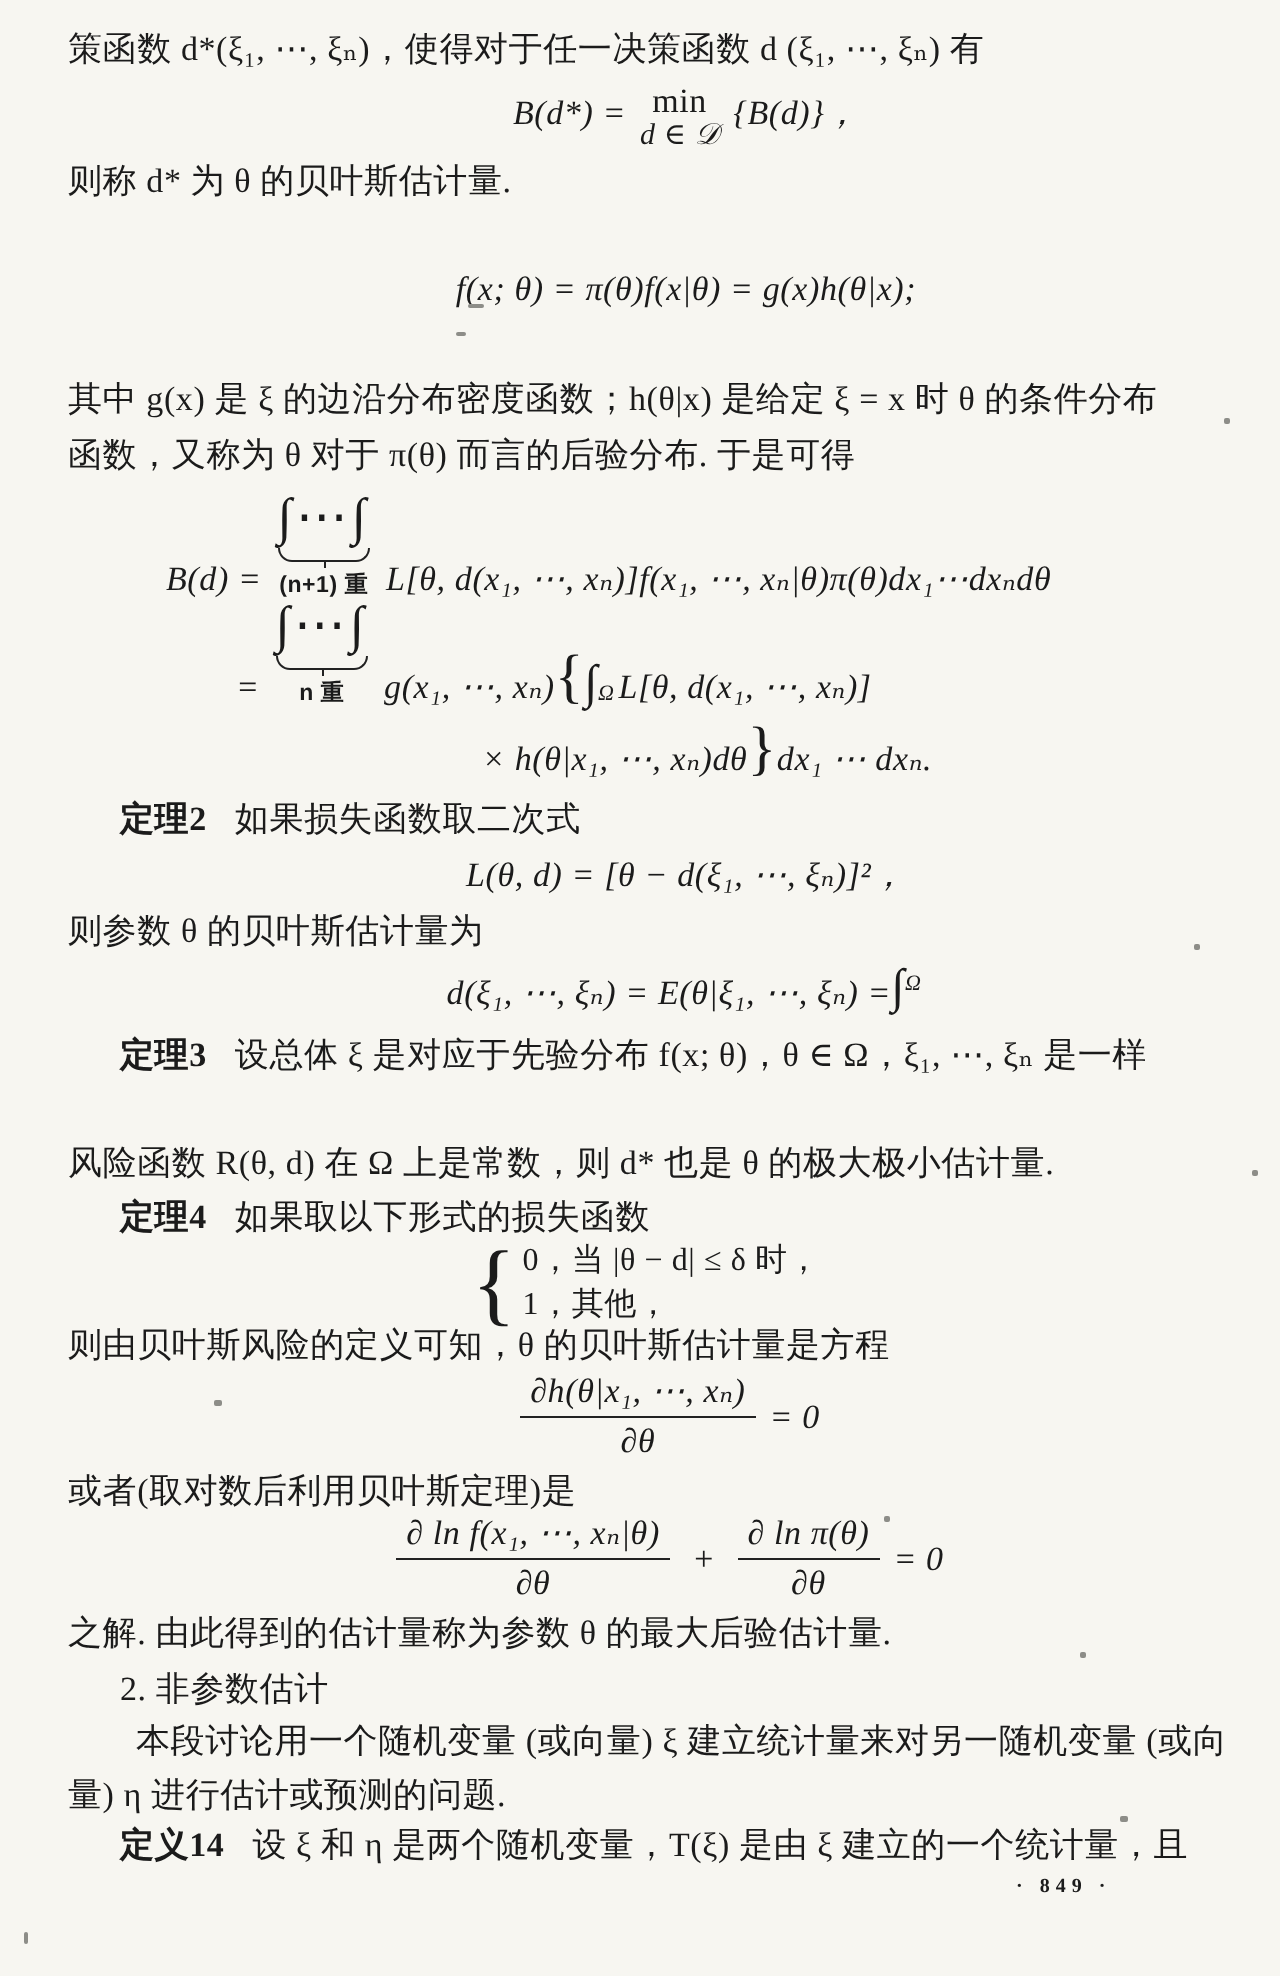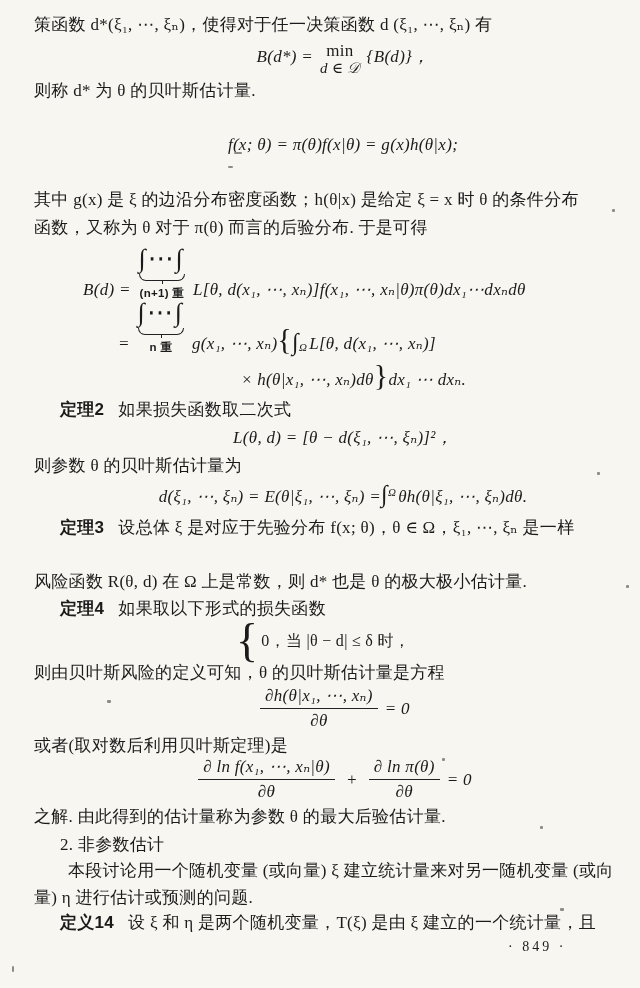--- a/index.html
+++ b/index.html
@@ -6,21 +6,21 @@
   .page{
     position:relative;width:640px;height:988px;margin:0 auto;
     background:#f7f6f1;color:#1b1b1b;overflow:hidden;
     font-family:"Liberation Serif","DejaVu Serif",serif;
     font-size:17px;
   }
   .ln{position:absolute;white-space:nowrap;letter-spacing:.3px;line-height:1.25;}
   .cen{left:0;width:640px;display:flex;justify-content:center;align-items:flex-start;}
   .row{display:flex;align-items:flex-end;}
   .it{font-style:italic;margin-left:23px;}
-  .hd{font-family:Liberation Sans, sans-serif;font-weight:bold;margin-right:14px;}
+  .hd{font-family:Liberation Serif, serif;font-weight:bold;margin-right:14px;}
   .stack{display:inline-flex;flex-direction:column;align-items:center;margin:0 7px;}
   .stack .top{line-height:1.05;}
   .stack .bot{font-size:15px;line-height:1;margin-top:1px;}
   .istack{display:inline-flex;flex-direction:column;align-items:center;margin:0 8px;}
   .ints{font-size:26px;line-height:1;font-style:normal;letter-spacing:2px;}
   .ubrace{position:relative;align-self:stretch;height:6px;margin-top:2px;
     border-left:1.5px solid #222;border-right:1.5px solid #222;border-bottom:1.5px solid #222;
     border-bottom-left-radius:7px;border-bottom-right-radius:7px;}
   .ubrace::after{content:"";position:absolute;left:50%;bottom:-4px;width:1.5px;height:4px;background:#222;}
   .ilabel{font-size:11.5px;margin-top:5px;font-style:normal;font-family:"Liberation Sans","DejaVu Sans",sans-serif;font-weight:bold;}
@@ -29,21 +29,21 @@
   .bigint{font-size:24px;line-height:1;font-style:normal;}
   .isub{font-size:11px;font-style:italic;vertical-align:-6px;margin-right:2px;}
   .bbrace{font-size:30px;line-height:1;font-style:normal;font-weight:400;padding-top:0;}
   .frac{display:inline-flex;flex-direction:column;align-items:center;margin:0 7px;}
   .frac .num{padding:0 5px 2px;border-bottom:1.6px solid #222;line-height:1.2;}
   .frac .den{padding-top:2px;line-height:1.2;}
   .fracrow{display:flex;align-items:center;}
   .cases{display:flex;align-items:center;}
   .cbrace{font-size:46px;line-height:.9;font-weight:400;margin:0 3px 0 6px;font-style:normal;}
   .crows{display:flex;flex-direction:column;font-size:16px;line-height:22px;text-align:left;}
-  .pgnum{font-size:14px;letter-spacing:3px;}
+  .pgnum{font-size:10px;letter-spacing:3px;font-weight:bold;}
   .spk{position:absolute;background:#8d8d88;border-radius:1px;}
 </style>
 </head>
 <body>
 
 <div class="page">
 
   <div class="ln" style="left:34px;top:14px">策函数 d*(ξ₁, ⋯, ξₙ)，使得对于任一决策函数 d (ξ₁, ⋯, ξₙ) 有</div>
 
   <div class="ln cen it" style="top:42px">
@@ -95,37 +95,37 @@
   <div class="ln" style="left:60px;top:399px">
     <span class="hd">定理2</span><span>如果损失函数取二次式</span>
   </div>
   <div class="ln cen it" style="top:427px">L(θ, d) = [θ − d(ξ₁, ⋯, ξₙ)]²，</div>
   <div class="ln" style="left:34px;top:455px">则参数 θ 的贝叶斯估计量为</div>
 
   <div class="ln cen it" style="top:482px">
     <span class="pt4">d(ξ₁, ⋯, ξₙ) = E(θ|ξ₁, ⋯, ξₙ) = </span>
     <span class="bigint">∫</span>
       <span class="isub pt4">Ω</span>
-    <span class="pt4"> θh(θ|ξ₁, ⋯, ξₙ)dθ.</span>
   </div>
 
   <div class="ln" style="left:60px;top:517px">
     <span class="hd">定理3</span><span>设总体 ξ 是对应于先验分布 f(x; θ)，θ ∈ Ω，ξ₁, ⋯, ξₙ 是一样</span>
   </div>
   <div class="ln" style="left:34px;top:571px">风险函数 R(θ, d) 在 Ω 上是常数，则 d* 也是 θ 的极大极小估计量.</div>
 
   <div class="ln" style="left:60px;top:598px">
     <span class="hd">定理4</span><span>如果取以下形式的损失函数</span>
   </div>
 
   <div class="ln cen" style="top:620px">
     <span class="cases">
       <span class="cbrace">{</span>
       <span class="crows">
         <span>0，当 |θ − d| ≤ δ 时，</span>
+        <span>1，其他，</span>
       </span>
     </span>
   </div>
 
   <div class="ln" style="left:34px;top:662px">则由贝叶斯风险的定义可知，θ 的贝叶斯估计量是方程</div>
 
   <div class="ln cen" style="top:686px">
     <span class="fracrow it">
       <span class="frac">
         <span class="num">∂h(θ|x₁, ⋯, xₙ)</span>

